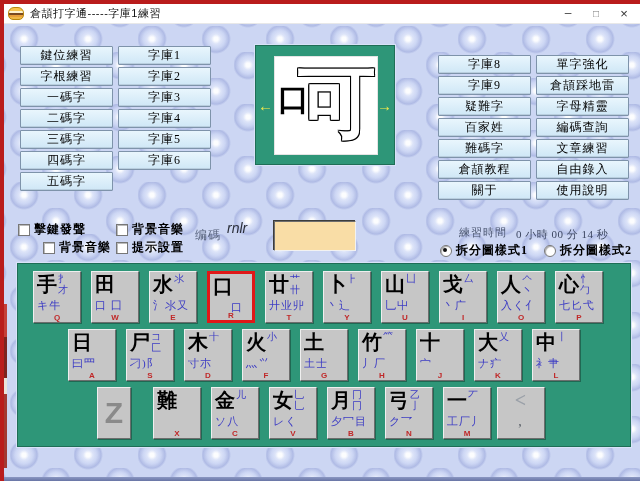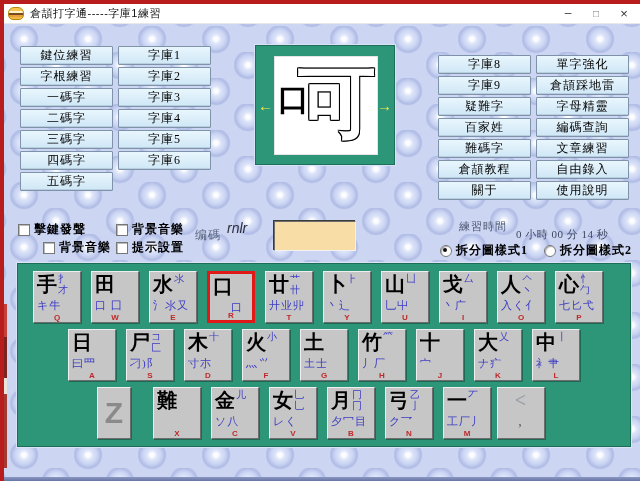--- a/index.html
+++ b/index.html
@@ -83,21 +83,21 @@
     font-weight:600;color:#000;letter-spacing:1px;white-space:nowrap;}
   .code-label{position:absolute;left:191px;top:203px;font-family:"Liberation Serif",serif;
     font-size:12px;color:#55607a;letter-spacing:1px;}
   .code-value{position:absolute;left:223px;top:196px;font-size:14px;color:#2b2f3a;
     font-family:"Liberation Sans",sans-serif;font-style:italic;}
   .code-input{
     position:absolute;left:270px;top:197px;width:72px;height:28px;
     background:#f9dda6;border:1px solid;border-color:#6d6d6d #f2f2f2 #f2f2f2 #6d6d6d;
     box-shadow:-1px -1px 0 #3c3c3c;outline:none;font-size:16px;padding:0 4px;
   }
-  .time-label{position:absolute;left:455px;top:195px;font-family:"Liberation Serif",serif;
+  .time-label{position:absolute;left:455px;top:201px;font-family:"Liberation Serif",serif;
     font-size:11px;color:#4a5570;letter-spacing:1px;}
   .time-value{position:absolute;left:512px;top:203px;font-family:"Liberation Serif",serif;
     font-size:11px;color:#3c4660;letter-spacing:.5px;white-space:nowrap;}
   .radio{position:absolute;display:flex;align-items:center;cursor:default;}
   .radio .dot{width:10px;height:10px;border-radius:50%;background:#fff;
     border:1px solid #777;box-shadow:inset 1px 1px 1px #aaa;position:relative;flex:0 0 auto;}
   .radio.sel .dot::after{content:"";position:absolute;left:2px;top:2px;width:4px;height:4px;
     border-radius:50%;background:#111;}
   .radio .lbl{margin-left:4px;font-family:"Liberation Serif",serif;font-size:12px;
     font-weight:600;color:#000;letter-spacing:1px;white-space:nowrap;}

